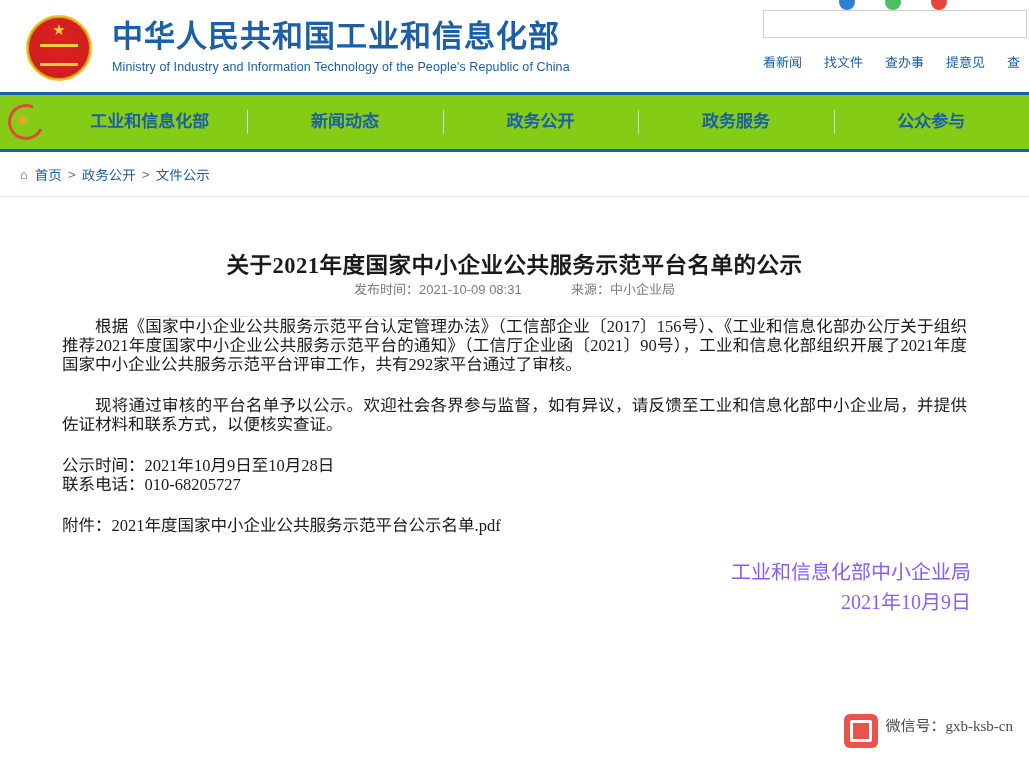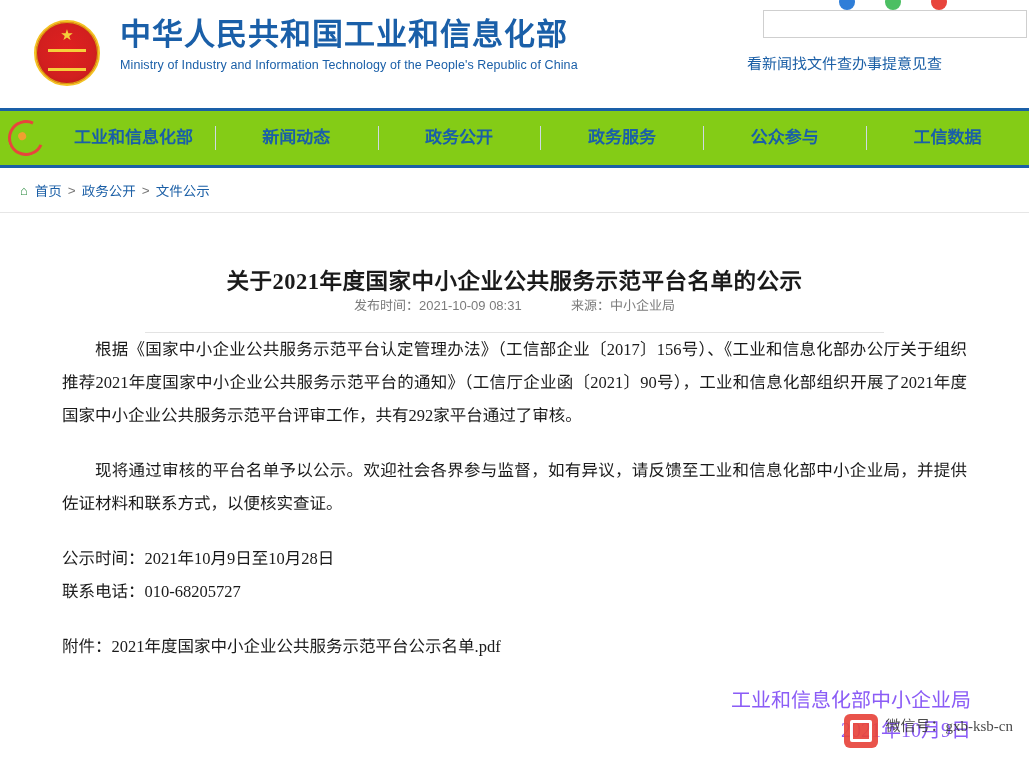--- a/index.html
+++ b/index.html
@@ -9,22 +9,23 @@
     background:#fff;
     font-family:"Liberation Sans","DejaVu Sans",sans-serif;
     color:#333;
     overflow:hidden;
     position:relative;
   }
   
   .header{
     position:relative;
     height:76px;
-    padding:16px;
-    display:flex;
+    padding:8px;
+    display:flex;
+    align-items:center;
   }
   .emblem{
     width:62px;height:62px;
     margin-left:18px;margin-top:4px;
     border-radius:50%;
     background:radial-gradient(circle at 50% 46%, #e02020 0%, #d21f1f 58%, #b81818 100%);
     border:2px solid #f3c324;
     position:relative;
     flex:0 0 auto;
     box-shadow:0 0 0 1px #d9a40e inset;
@@ -75,23 +76,25 @@
     box-sizing:border-box;
   }
   .searchbox input{
     border:0;outline:0;width:100%;height:100%;
     padding:0 8px;box-sizing:border-box;
     font-size:12px;
     font-family:"Liberation Sans",sans-serif;
   }
   .hdr-links{
     margin-top:14px;
-    font-size:15px;
+    margin-left:16px;
+    font-size:13px;
     color:#1b5fa6;
     display:flex;
+    gap:22px;
   }
   .hdr-links span{cursor:pointer;white-space:nowrap;}
   
   .dots{position:absolute;top:0;right:24px;height:14px;}
   .dot{position:absolute;top:-6px;width:16px;height:16px;border-radius:50%;}
   .dot.b{background:#2f7ed8;right:150px;}
   .dot.g{background:#4cbf63;right:104px;}
   .dot.r{background:#e8453c;right:58px;}
 
   
@@ -182,21 +185,21 @@
     padding-bottom:18px;
     border-bottom:1px solid #e3e3e3;
     margin-left:105px;margin-right:105px;
   }
   .art-meta .gap{display:inline-block;width:42px;}
   .art-body{
     margin:0 22px;
     font-family:"Liberation Serif","DejaVu Serif",serif;
     font-size:16.5px;
     color:#1a1a1a;
-    line-height:33px;
+    line-height:19px;
   }
   .art-body p{margin:0 0 22px 0;text-align:justify;}
   .art-body p.indent{text-indent:2em;}
   .art-body p.tight{margin-bottom:0;}
   .sign{
     text-align:right;
     margin-top:22px;
     margin-right:18px;
     font-family:"Liberation Serif","DejaVu Serif",serif;
     font-size:20px;
@@ -261,21 +264,20 @@
 <div class="navbar">
   <div class="nav-logo">
     <div class="g"></div>
   </div>
   <div class="nav">
     <div class="nav-item">工业和信息化部</div>
     <div class="nav-item">新闻动态</div>
     <div class="nav-item">政务公开</div>
     <div class="nav-item">政务服务</div>
     <div class="nav-item">公众参与</div>
-    <div class="nav-item">工信数据</div>
   </div>
 </div>
 
 <div class="crumb">
   <span class="home-icon">⌂</span>
   <span class="c">首页</span>
   <span class="sep">&gt;</span>
   <span class="c">政务公开</span>
   <span class="sep">&gt;</span>
   <span class="c">文件公示</span>

